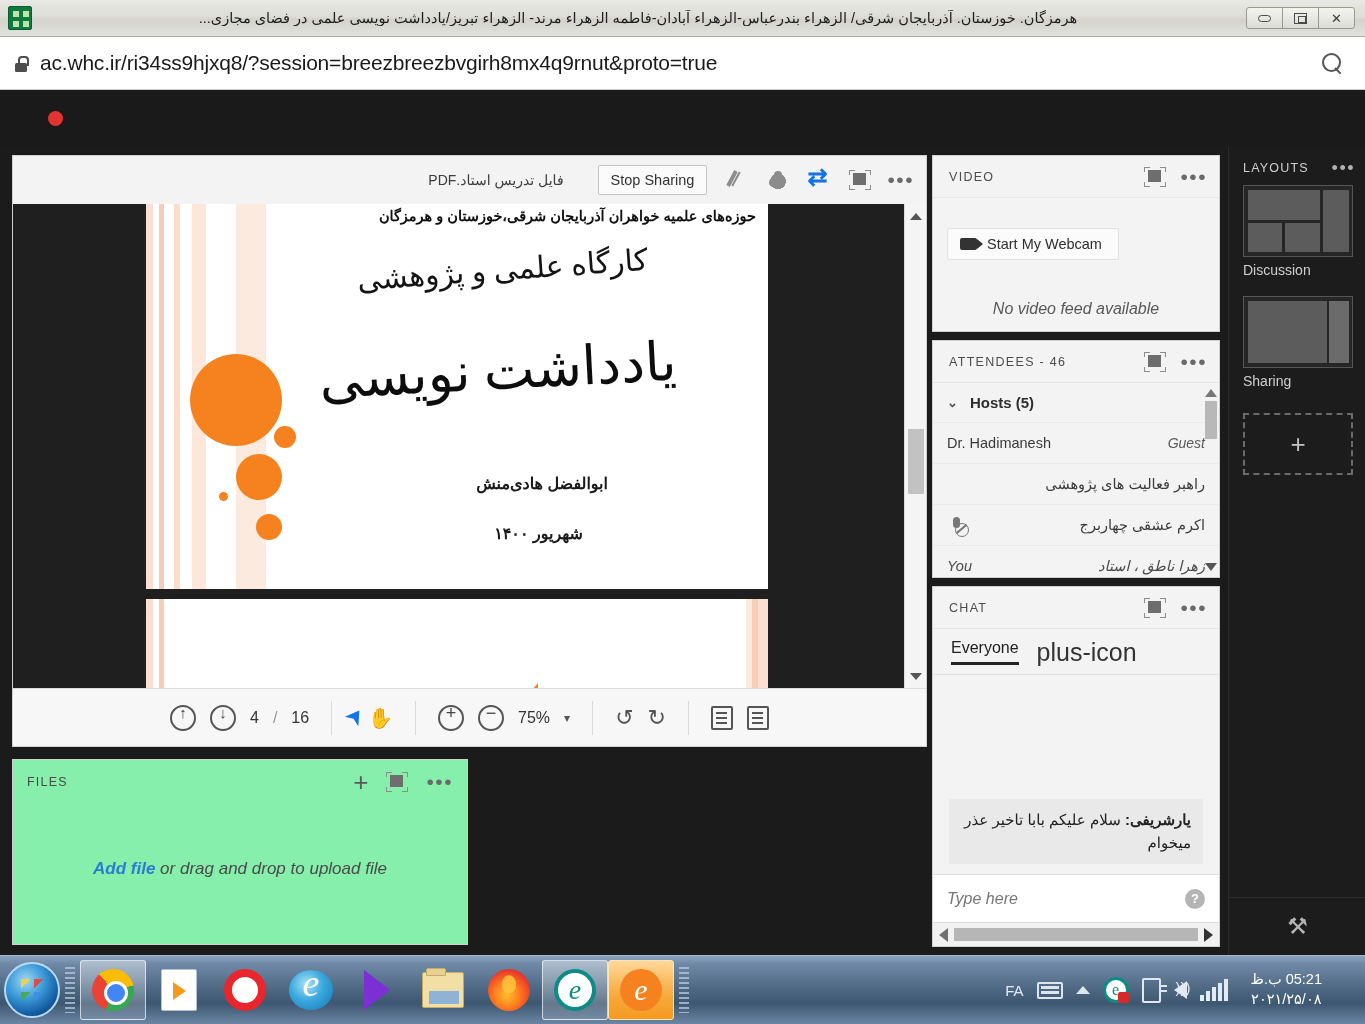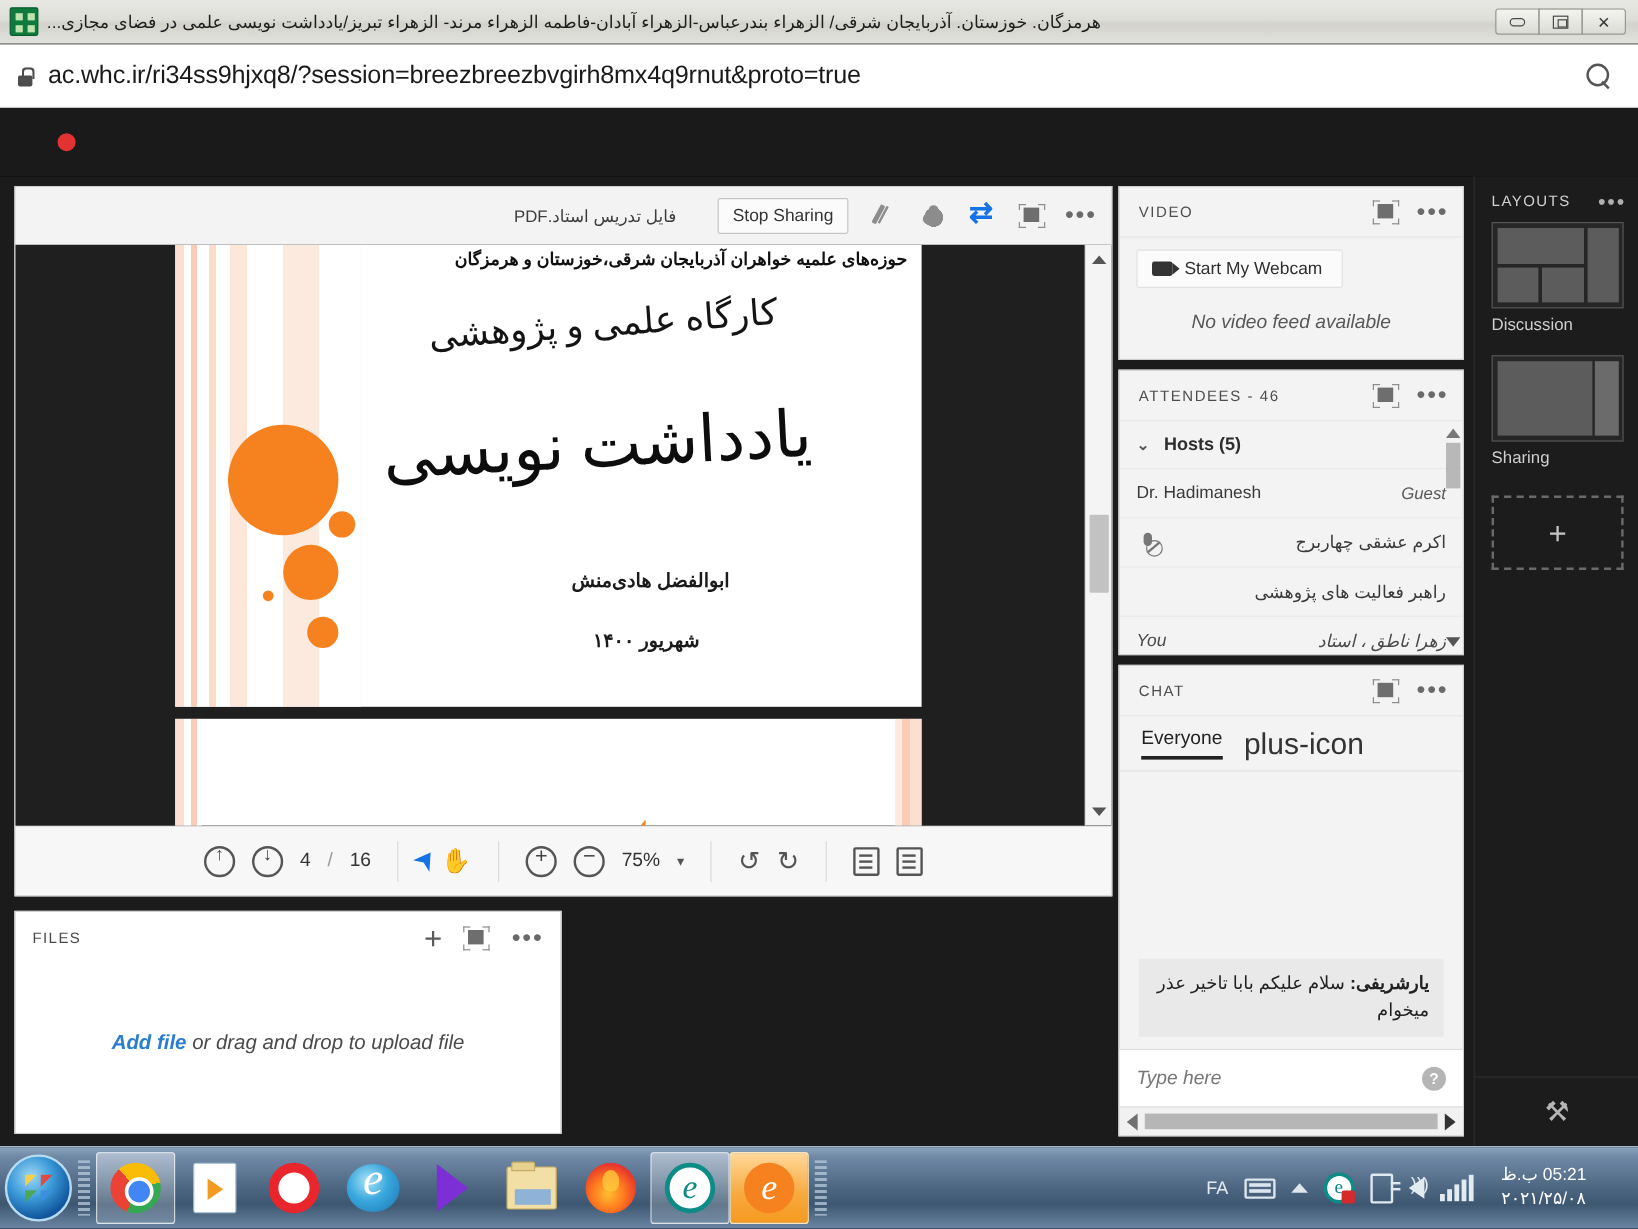--- a/index.html
+++ b/index.html
@@ -22,21 +22,21 @@
     width: 24px; height: 24px; margin-left: 8px; margin-right: 7px;
     background: #0f7a3d; border: 1px solid #0a5c2d; border-radius: 2px;
     position: relative; flex: 0 0 auto;
   }
   .tb-icon::before, .tb-icon::after {
     content: ""; position: absolute; background: #bfe3ae;
   }
   .tb-icon::before { left: 4px; top: 4px; width: 6px; height: 6px; box-shadow: 10px 0 0 #bfe3ae, 0 10px 0 #bfe3ae, 10px 10px 0 #bfe3ae; }
   .tb-icon::after { left: 10px; top: 10px; width: 4px; height: 4px; background: #0f7a3d; }
   .tb-title {
-    flex: 1 1 auto; font-size: 14.5px; color: #1d1d1d; text-align: left;
+    flex: 1 1 auto; font-size: 14.5px; color: #1d1d1d; text-align: center;
     direction: rtl; white-space: nowrap; overflow: hidden;
     padding-right: 10px; letter-spacing: -0.1px;
   }
   .tb-btns { display: flex; margin-right: 10px; flex: 0 0 auto; }
   .tb-btn {
     width: 37px; height: 22px; border: 1px solid #9a9a92;
     background: linear-gradient(180deg,#f3f3f0,#dcdcd6);
     display: flex; align-items: center; justify-content: center;
     margin-left: -1px; color: #3a3a3a; font-size: 13px;
   }
@@ -230,21 +230,21 @@
   .hand-ico { font-size: 20px; color: #555; }
   .zoom-val { font-size: 16px; color: #333; }
   .chev { font-size: 12px; color: #555; }
   .rot-ico { font-size: 22px; color: #555; }
   .fit-ico { width: 22px; height: 24px; border: 2px solid #555; border-radius: 2px; position: relative; }
   .fit-ico::after { content:""; position:absolute; left:3px; top:4px; width:11px; height:2px; background:#555; box-shadow: 0 5px 0 #555, 0 10px 0 #555; }
 
   
   .files-pod {
     position: absolute; left: 12px; top: 612px; width: 456px; height: 186px;
-    background: #ffffff; border: 1px solid #cfcfcf;
+    background: #86efac; border: 1px solid #cfcfcf;
   }
   .files-head { height: 44px; display: flex; align-items: center; padding: 0 14px; }
   .files-title { font-size: 12.5px; letter-spacing: 1.2px; color: #4a4a4a; flex: 1 1 auto; }
   .files-head-right { display: flex; align-items: center; gap: 18px; }
   .plus-ico { font-size: 26px; color: #5a5a5a; line-height: 16px; font-weight: 300; }
   .files-body { display: flex; align-items: center; justify-content: center; height: 130px; }
   .files-msg { font-size: 17px; color: #4a4a4a; font-style: italic; }
   .files-msg .link { color: #2a7dd1; font-weight: bold; }
 
   
@@ -253,21 +253,21 @@
     display: flex; flex-direction: column; gap: 8px;
   }
   .pod { background: #f3f3f3; border: 1px solid #cfcfcf; display: flex; flex-direction: column; }
   .pod-hdr {
     height: 42px; flex: 0 0 auto; display: flex; align-items: center; padding: 0 12px 0 16px;
     border-bottom: 1px solid #e6e6e6;
   }
   .pod-hdr-title { font-size: 12.5px; letter-spacing: 1.3px; color: #4d4d4d; flex: 1 1 auto; }
   .pod-hdr-right { display: flex; align-items: center; gap: 14px; }
 
-  .video-pod { height: 145px; }
+  .video-pod { height: 177px; gap: 20px; }
   .webcam-row { padding: 10px 14px; }
   .webcam-btn {
     background: #fbfbfb; border: 1px solid #e2e2e2; border-radius: 2px;
     display: inline-flex; align-items: center; gap: 10px; padding: 7px 16px 7px 12px;
     font-size: 14.5px; color: #2e2e2e;
   }
   .cam-ico { width: 17px; height: 12px; background: #333; border-radius: 2px; position: relative; }
   .cam-ico::after { content:""; position:absolute; right:-6px; top:1px; border-left:6px solid #333; border-top:5px solid transparent; border-bottom:5px solid transparent; }
   .no-feed { text-align: center; font-size: 16px; color: #585858; font-style: italic; padding-top: 10px; }
 
@@ -638,27 +638,27 @@
         <div class="att-list">
           <div class="host-row">
             <span class="chev-down">⌄</span>
             <span>Hosts (5)</span>
           </div>
           <div class="att-row">
             <span class="att-name">Dr. Hadimanesh</span>
             <span class="att-guest">Guest</span>
           </div>
           <div class="att-row rtl">
+            <span class="att-name">راهبر فعالیت های پژوهشی</span>
+          </div>
+          <div class="att-row rtl">
             <span class="att-name">اکرم عشقی چهاربرج</span>
             <span class="mic-off">
                 <i class="mic-slash"></i>
               </span>
-          </div>
-          <div class="att-row rtl">
-            <span class="att-name">راهبر فعالیت های پژوهشی</span>
           </div>
           <div class="att-row rtl">
             <span class="att-name att-you">زهرا ناطق ، استاد</span>
             <span class="att-you" style="margin-right:6px">You</span>
           </div>
           <div class="att-scroll">
             <i class="att-sb-up"></i>
             <i class="att-sb-thumb"></i>
             <i class="att-sb-dn"></i>
           </div>

